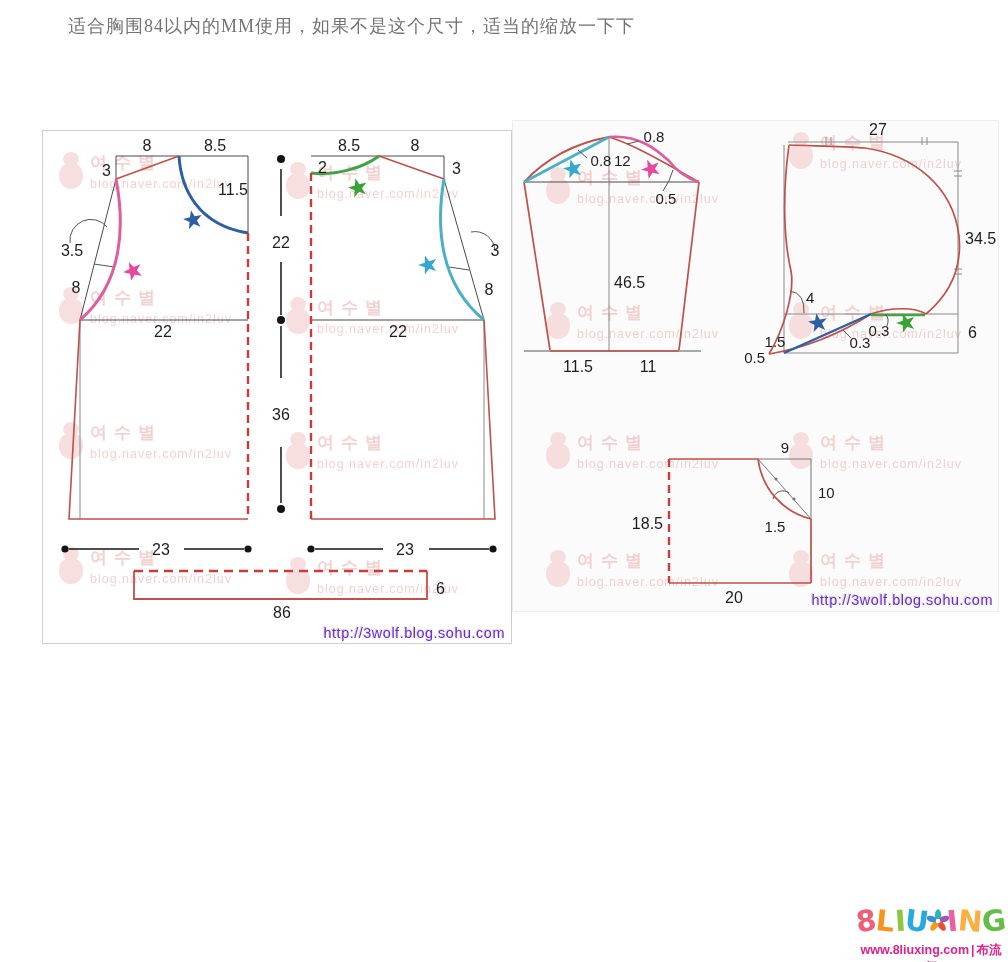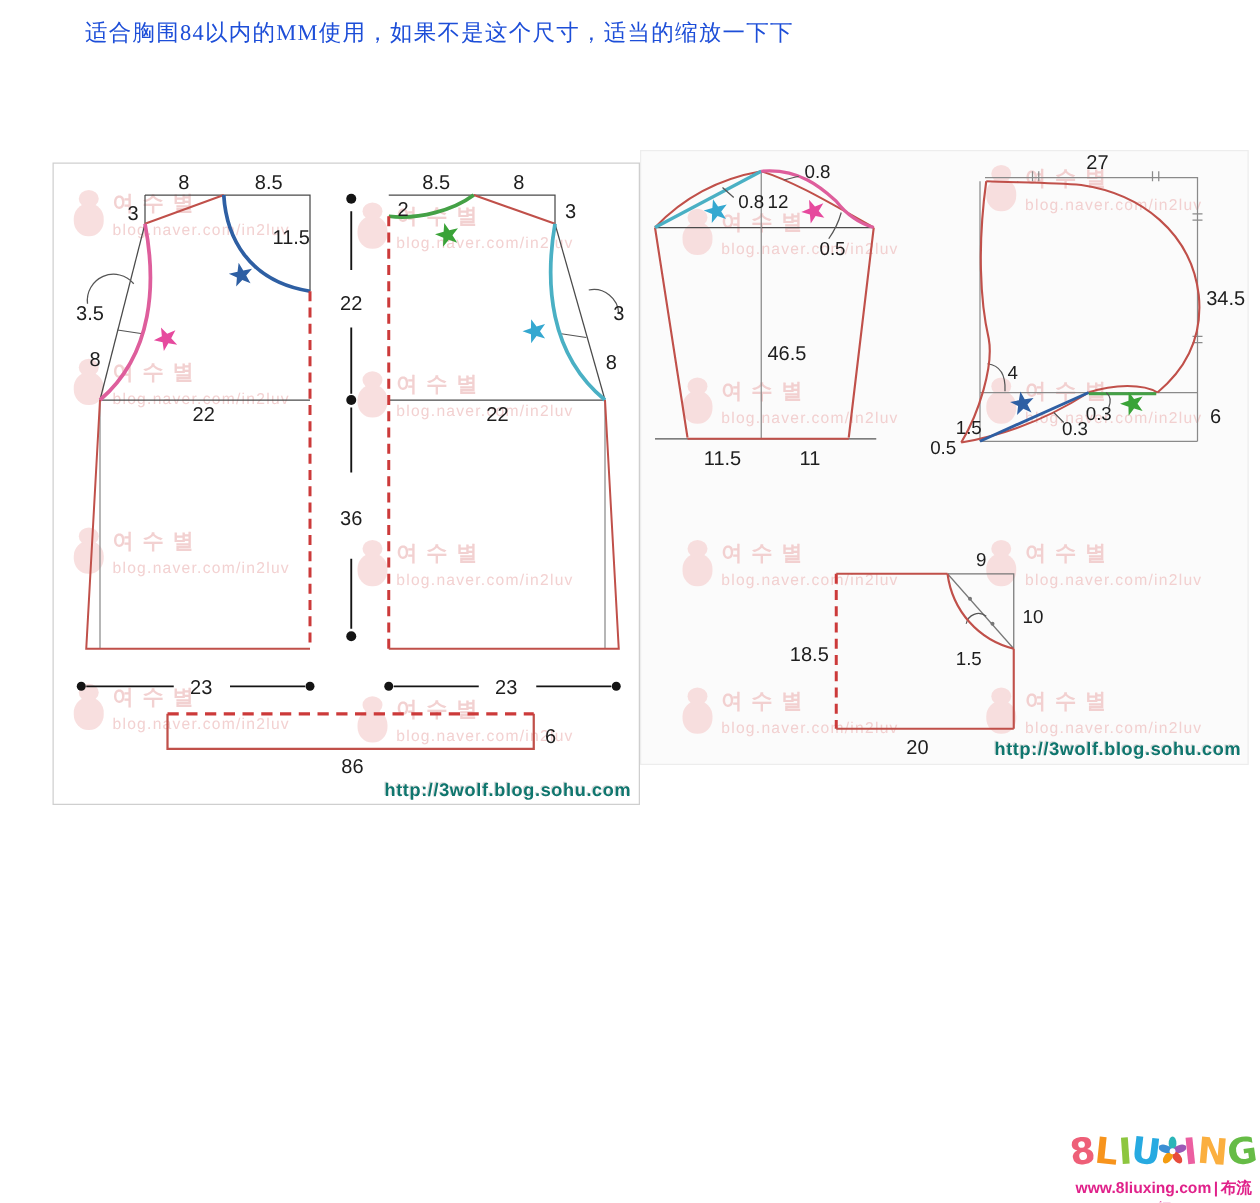--- a/index.html
+++ b/index.html
@@ -1,30 +1,30 @@
 <!DOCTYPE html>
 <html><head>
 <meta charset="utf-8">
 <style>
   html,body{margin:0;padding:0;background:#ffffff;}
   body{font-family:"Liberation Sans", sans-serif;}
   .stage{position:relative;width:1008px;height:962px;background:#fff;overflow:hidden;}
-  .header{position:absolute;left:68px;top:14px;font-size:18px;color:#1d4ed8;letter-spacing:1px;
+  .header{position:absolute;left:68px;top:14px;font-size:18px;color:#737373;letter-spacing:1px;
           font-family:"Liberation Serif", serif;}
   .panel{position:absolute;background:#fff;}
   .panel.left{left:42px;top:130px;width:468px;height:512px;border:1px solid #cfcfcf;}
   .panel.right{left:512px;top:120px;width:485px;height:490px;background:#fbfbfb;border:1px solid #ededed;}
   .panel svg{position:absolute;left:0;top:0;z-index:2;}
   .wm-layer{position:absolute;inset:0;z-index:1;}
   .wm{position:absolute;display:flex;gap:7px;align-items:flex-start;opacity:.8;color:#f0c6c6;white-space:nowrap;}
   .wm-ico{width:24px;height:26px;background:#f7d8d8;border-radius:46% 46% 48% 48%;margin-top:12px;position:relative;}
   .wm-ico::before{content:"";position:absolute;left:4px;top:-11px;width:16px;height:14px;background:#f7d8d8;border-radius:50%;}
   .wm-txt b{display:block;font-size:17px;font-weight:bold;letter-spacing:7px;}
   .wm-txt i{display:block;font-style:normal;font-size:12.5px;margin-top:3px;letter-spacing:1px;}
-  .sohu{position:absolute;z-index:3;font-size:14.5px;font-weight:bold;color:#0f766e;
+  .sohu{position:absolute;z-index:3;font-size:14.5px;font-weight:normal;color:#6d28d9;
         text-shadow:1px 1px 0 #fff,-1px -1px 0 #d7d7d7;letter-spacing:.5px;margin-top:40px;}
   .panel.left .sohu{right:6px;bottom:2px;}
   .panel.right .sohu{right:5px;bottom:3px;}
   .logo{position:absolute;left:856px;top:901px;width:150px;text-align:center;z-index:4;}
   .logo-row{display:flex;align-items:center;justify-content:center;height:40px;}
   .logo-ch{font-size:29px;font-weight:bold;line-height:1;display:inline-block;
            font-family:"DejaVu Sans", sans-serif;}
   .logo-tag{margin-top:1px;font-size:12.5px;font-weight:bold;}
   .logo-tag .bar{margin:0 2px;}
   svg text{font-family:"Liberation Sans", sans-serif;fill:#1e1e1e;}

